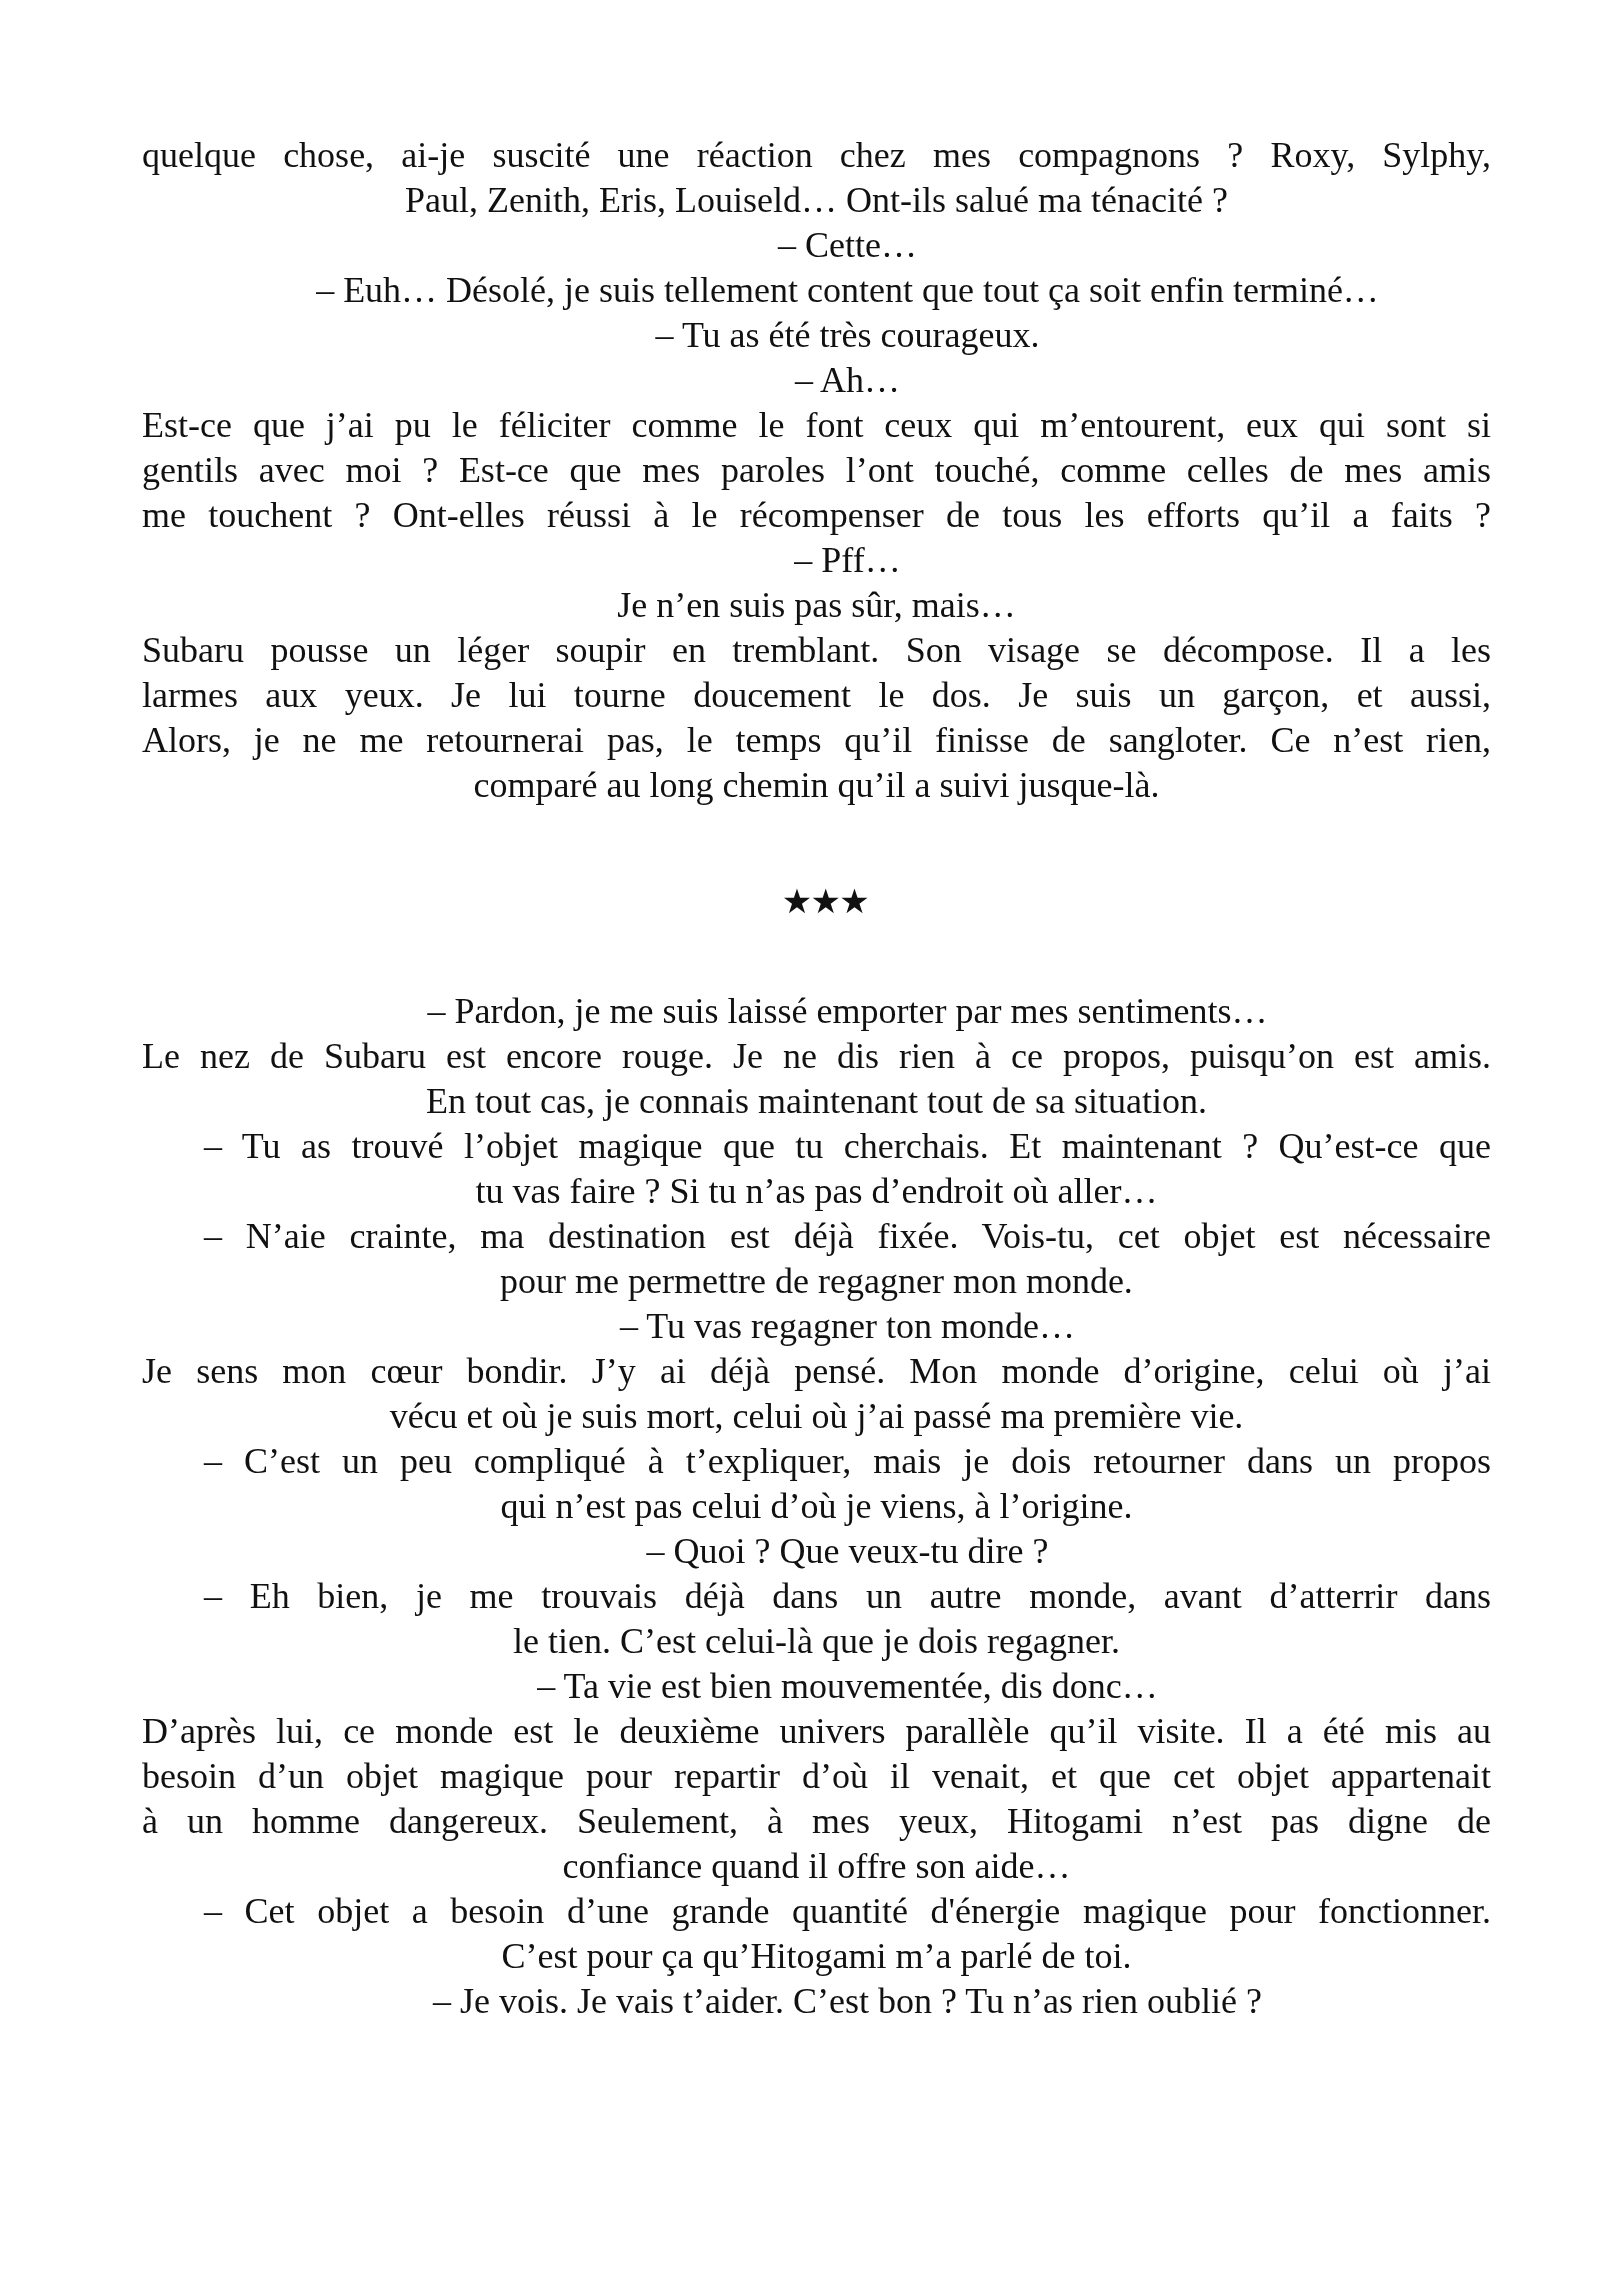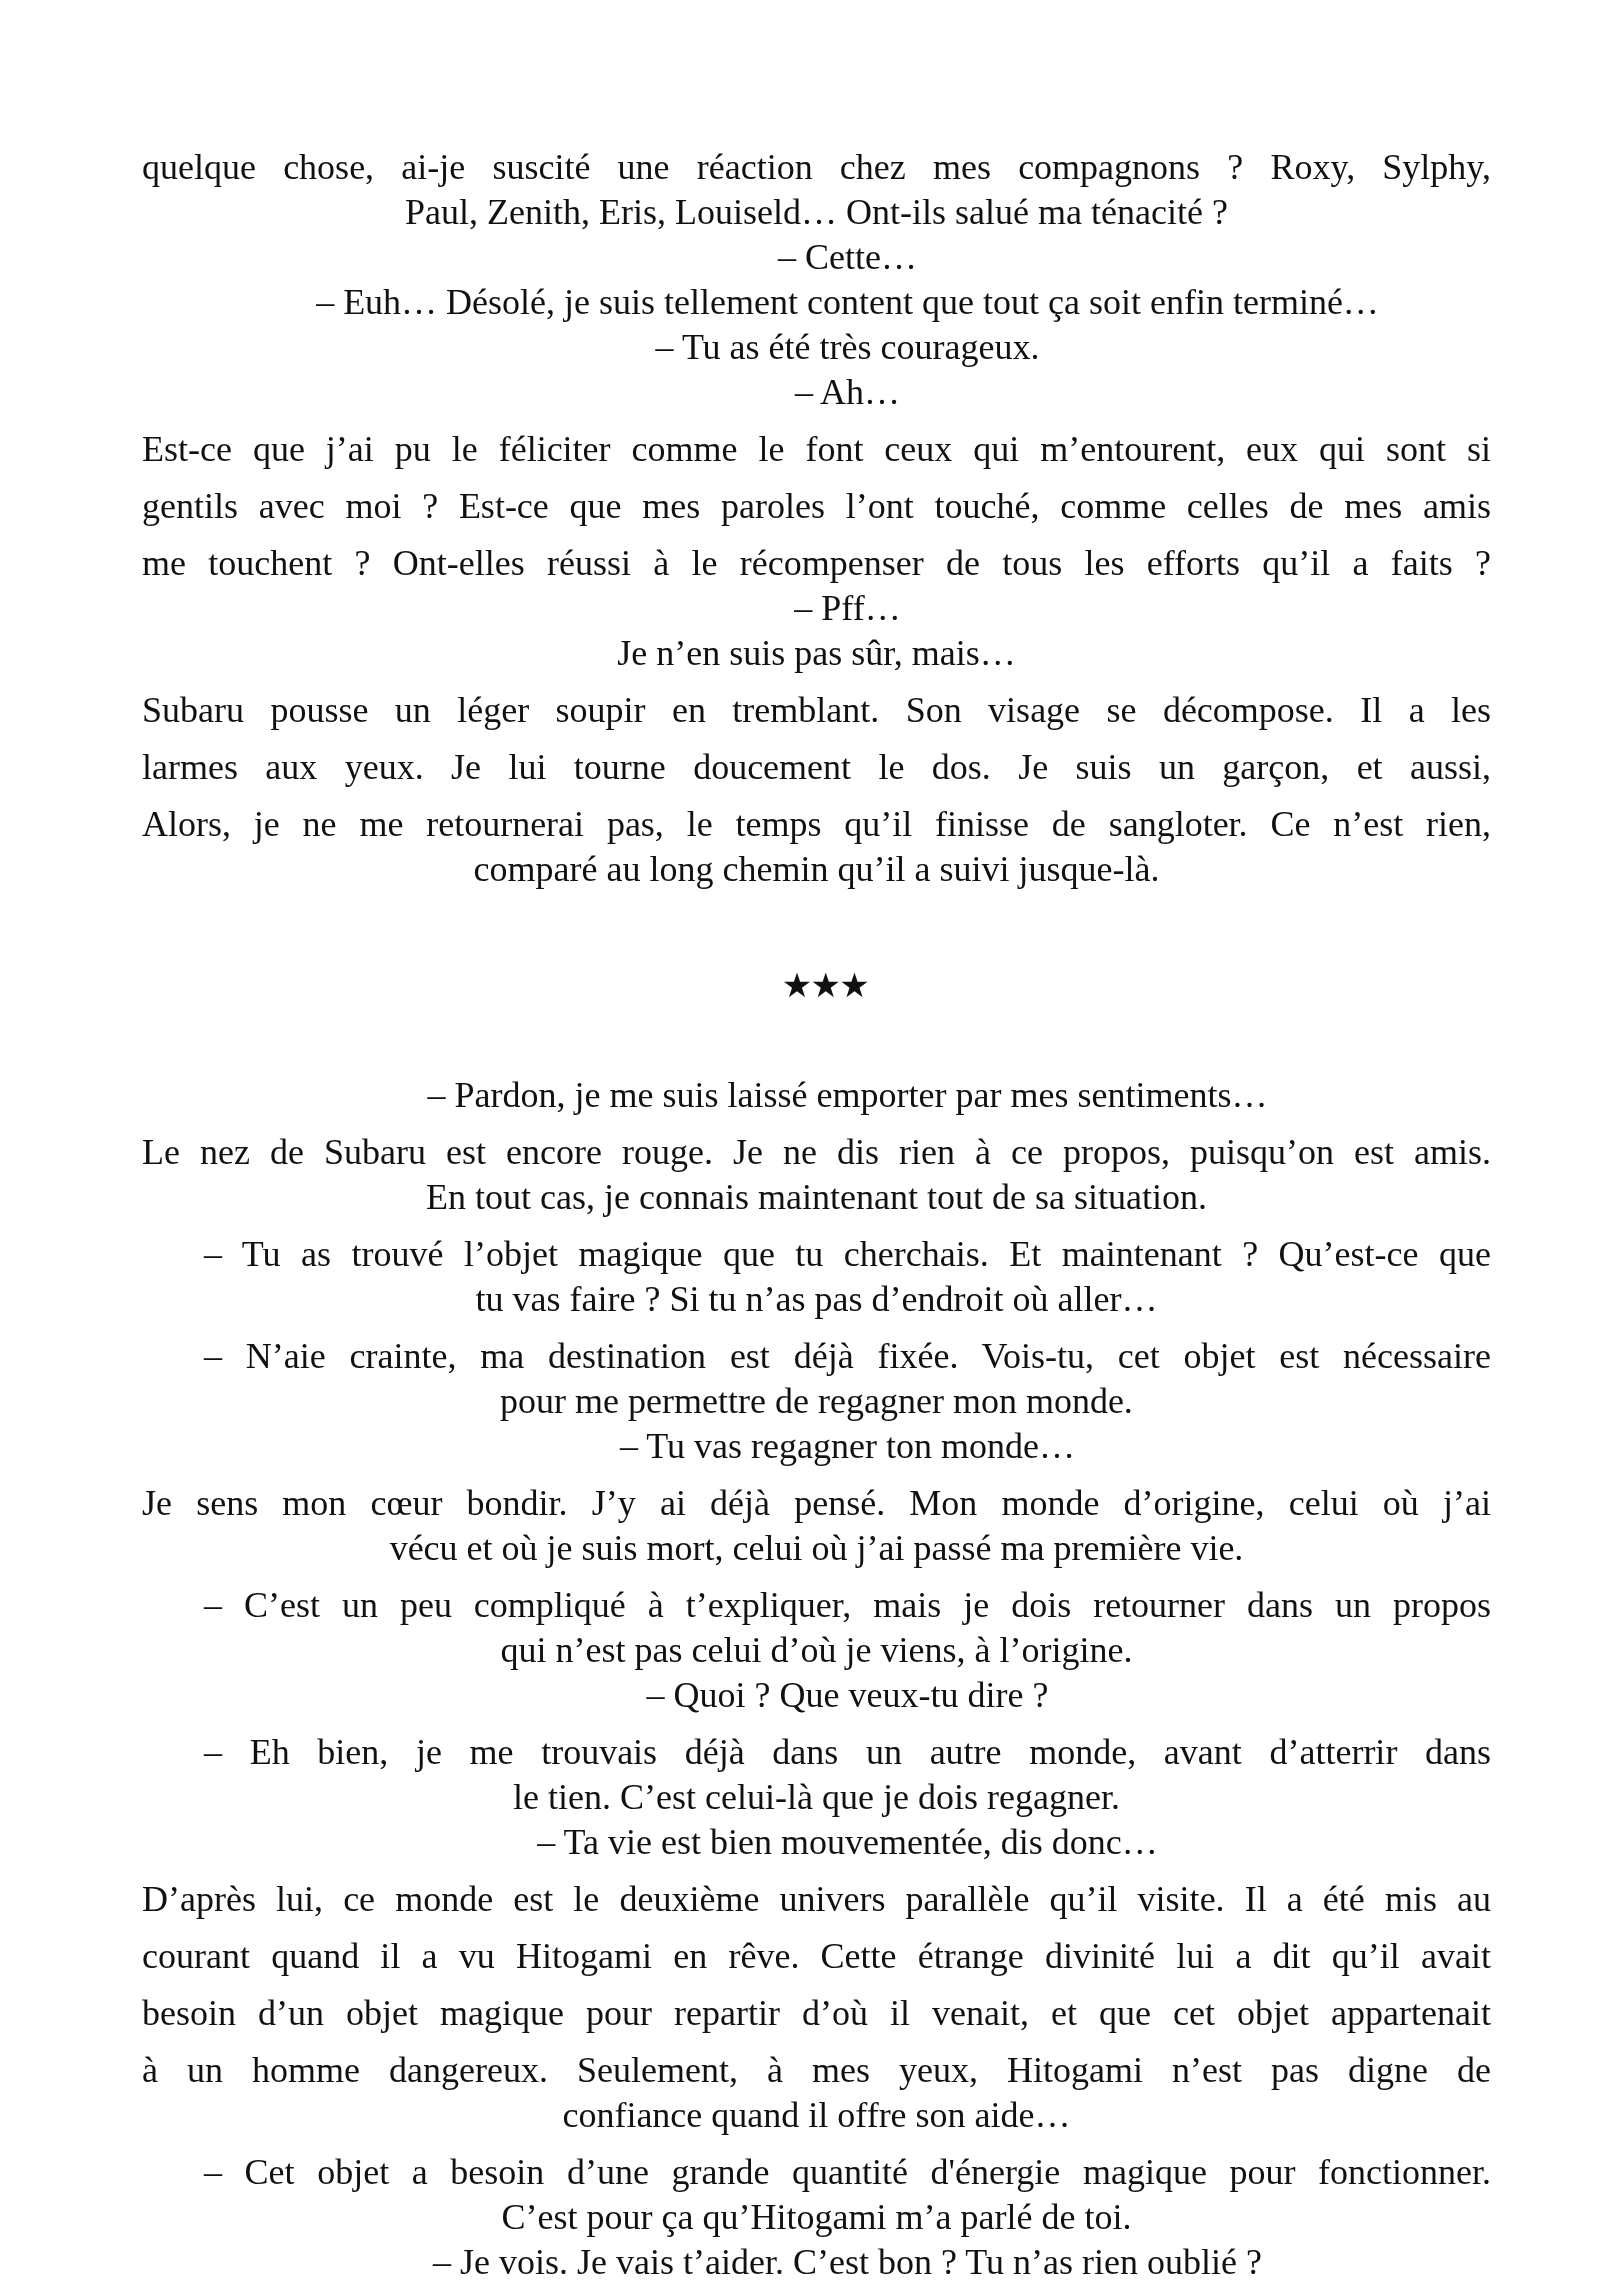--- a/index.html
+++ b/index.html
@@ -26,21 +26,20 @@
     line-height: 45px;
     height: 45px;
     white-space: nowrap;
     overflow: visible;
     text-align: center;
   }
   .line.full {
     text-align: justify;
     text-align-last: justify;
     white-space: normal;
-    margin-top: 12px;
   }
   .line.indent {
     padding-left: 62px;
   }
   .section-break {
     height: 181px;
     display: flex;
     align-items: center;
     justify-content: center;
     font-size: 34px;
@@ -89,21 +88,20 @@
     <div class="line indent">– Tu vas regagner ton monde…</div>
     <div class="line full">Je sens mon cœur bondir. J’y ai déjà pensé. Mon monde d’origine, celui où j’ai</div>
     <div class="line">vécu et où je suis mort, celui où j’ai passé ma première vie.</div>
     <div class="line full indent">– C’est un peu compliqué à t’expliquer, mais je dois retourner dans un propos</div>
     <div class="line">qui n’est pas celui d’où je viens, à l’origine.</div>
     <div class="line indent">– Quoi ? Que veux-tu dire ?</div>
     <div class="line full indent">– Eh bien, je me trouvais déjà dans un autre monde, avant d’atterrir dans</div>
     <div class="line">le tien. C’est celui-là que je dois regagner.</div>
     <div class="line indent">– Ta vie est bien mouvementée, dis donc…</div>
     <div class="line full">D’après lui, ce monde est le deuxième univers parallèle qu’il visite. Il a été mis au</div>
-    <div class="line full">courant quand il a vu Hitogami en rêve. Cette étrange divinité lui a dit qu’il avait</div>
     <div class="line full">besoin d’un objet magique pour repartir d’où il venait, et que cet objet appartenait</div>
     <div class="line full">à un homme dangereux. Seulement, à mes yeux, Hitogami n’est pas digne de</div>
     <div class="line">confiance quand il offre son aide…</div>
     <div class="line full indent">– Cet objet a besoin d’une grande quantité d'énergie magique pour fonctionner.</div>
     <div class="line">C’est pour ça qu’Hitogami m’a parlé de toi.</div>
     <div class="line indent">– Je vois. Je vais t’aider. C’est bon ? Tu n’as rien oublié ?</div>
   </div>
 </div>
 
 

